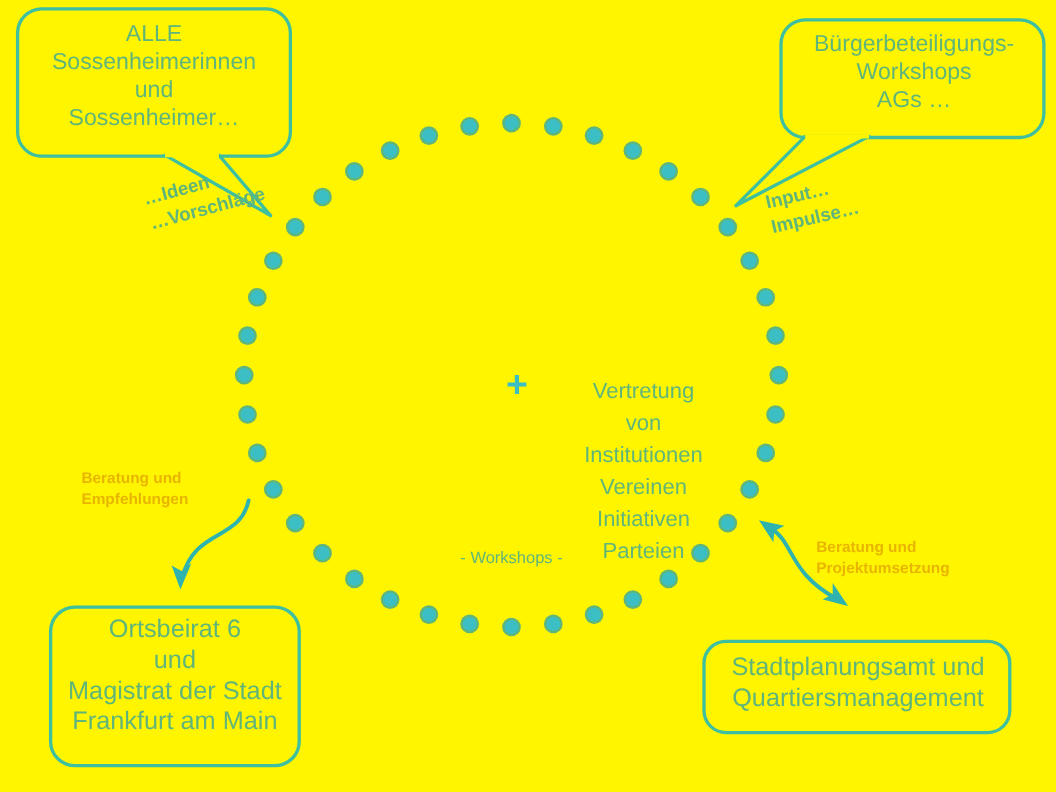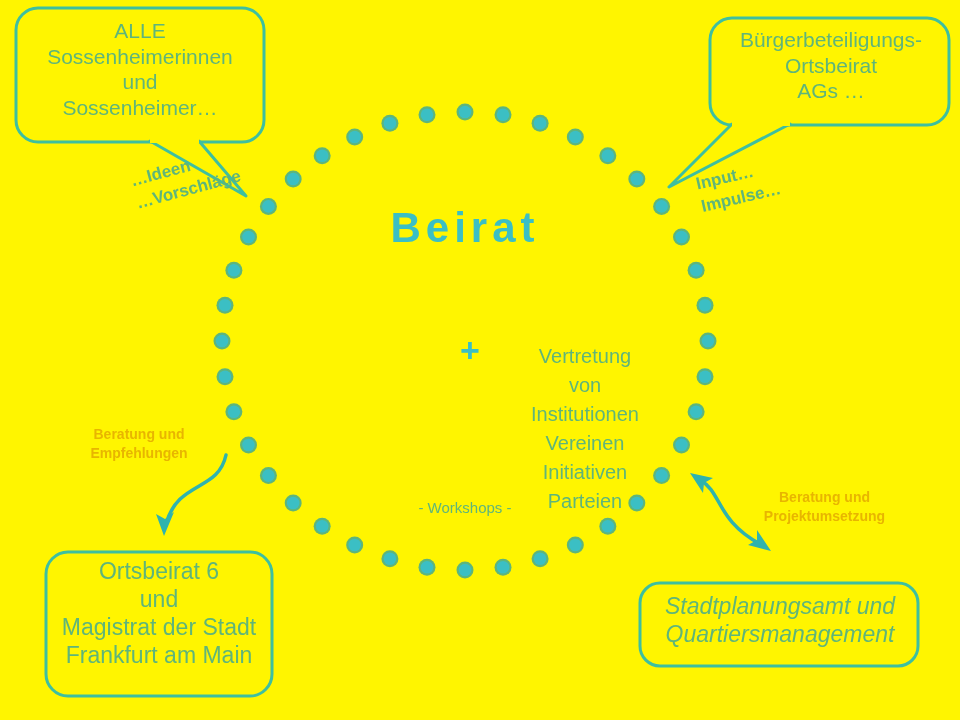--- a/index.html
+++ b/index.html
@@ -17,42 +17,42 @@
        white-space:pre-line;}
 
   
   .bubble-text{font-size:21px;}
   #b-tl{left:22px;top:18px;width:236px;}
   #b-tr{left:724px;top:27px;width:214px;}
 
   
   .box-text{font-size:23px;}
   #b-bl{left:52px;top:557px;width:214px;}
-  #b-br{left:648px;top:592px;width:264px;font-style:italic;}
+  #b-br{left:648px;top:592px;width:264px;}
 
   
   #title{left:240px;top:202px;width:450px;
          font-size:42px;font-weight:bold;color:#3BBFC4;letter-spacing:5px;}
 
   
   .col{font-size:20px;color:#5FB57A;line-height:1.45;}
   #col-left{left:258px;top:310px;width:190px;}
   #col-right{left:490px;top:310px;width:190px;margin-top:32px;}
   #plus{left:440px;top:330px;width:60px;font-size:34px;font-weight:bold;color:#3BBFC4;}
   #stimm{left:355px;top:499px;width:220px;font-size:15px;color:#5FB57A;}
 
   
   .slant{position:absolute;color:#5FB57A;font-size:17px;font-weight:bold;
          line-height:1.35;text-align:left;white-space:pre-line;}
   #s-ideen{left:128px;top:171px;width:150px;transform:rotate(-15deg);transform-origin:0 0;}
   #s-input{left:694px;top:174px;width:130px;transform:rotate(-13deg);transform-origin:0 0;}
 
   
   .arrlab{position:absolute;color:#E8B500;font-size:14px;font-weight:bold;
-          line-height:1.35;text-align:center;white-space:pre-line;}
+          line-height:1.35;white-space:pre-line;}
   #a-left{left:74px;top:425px;width:130px;}
   #a-right{left:742px;top:488px;width:165px;}
 </style>
 </head>
 <body>
 
 <div id="stage">
 
   <svg id="art" viewBox="0 0 960 720">
 
@@ -166,30 +166,29 @@
       <path d="M 771 551 L 748 545 L 757 540 L 757 530 Z" fill="#2FB3AE"></path>
     </g>
   </svg>
 
   <div class="txt bubble-text" id="b-tl">ALLE
 Sossenheimerinnen
 und
 Sossenheimer…</div>
 
   <div class="txt bubble-text" id="b-tr">Bürgerbeteiligungs-
-Ortsbeirat
+Workshops
 AGs …</div>
 
   <div class="slant" id="s-ideen">…Ideen
 …Vorschläge</div>
 
   <div class="slant" id="s-input">Input…
 Impulse…</div>
 
-  <div class="txt" id="title">Beirat</div>
 
 
   <div class="txt" id="plus">+</div>
 
   <div class="txt col" id="col-right">Vertretung
 von
 Institutionen
 Vereinen
 Initiativen
 Parteien</div>

